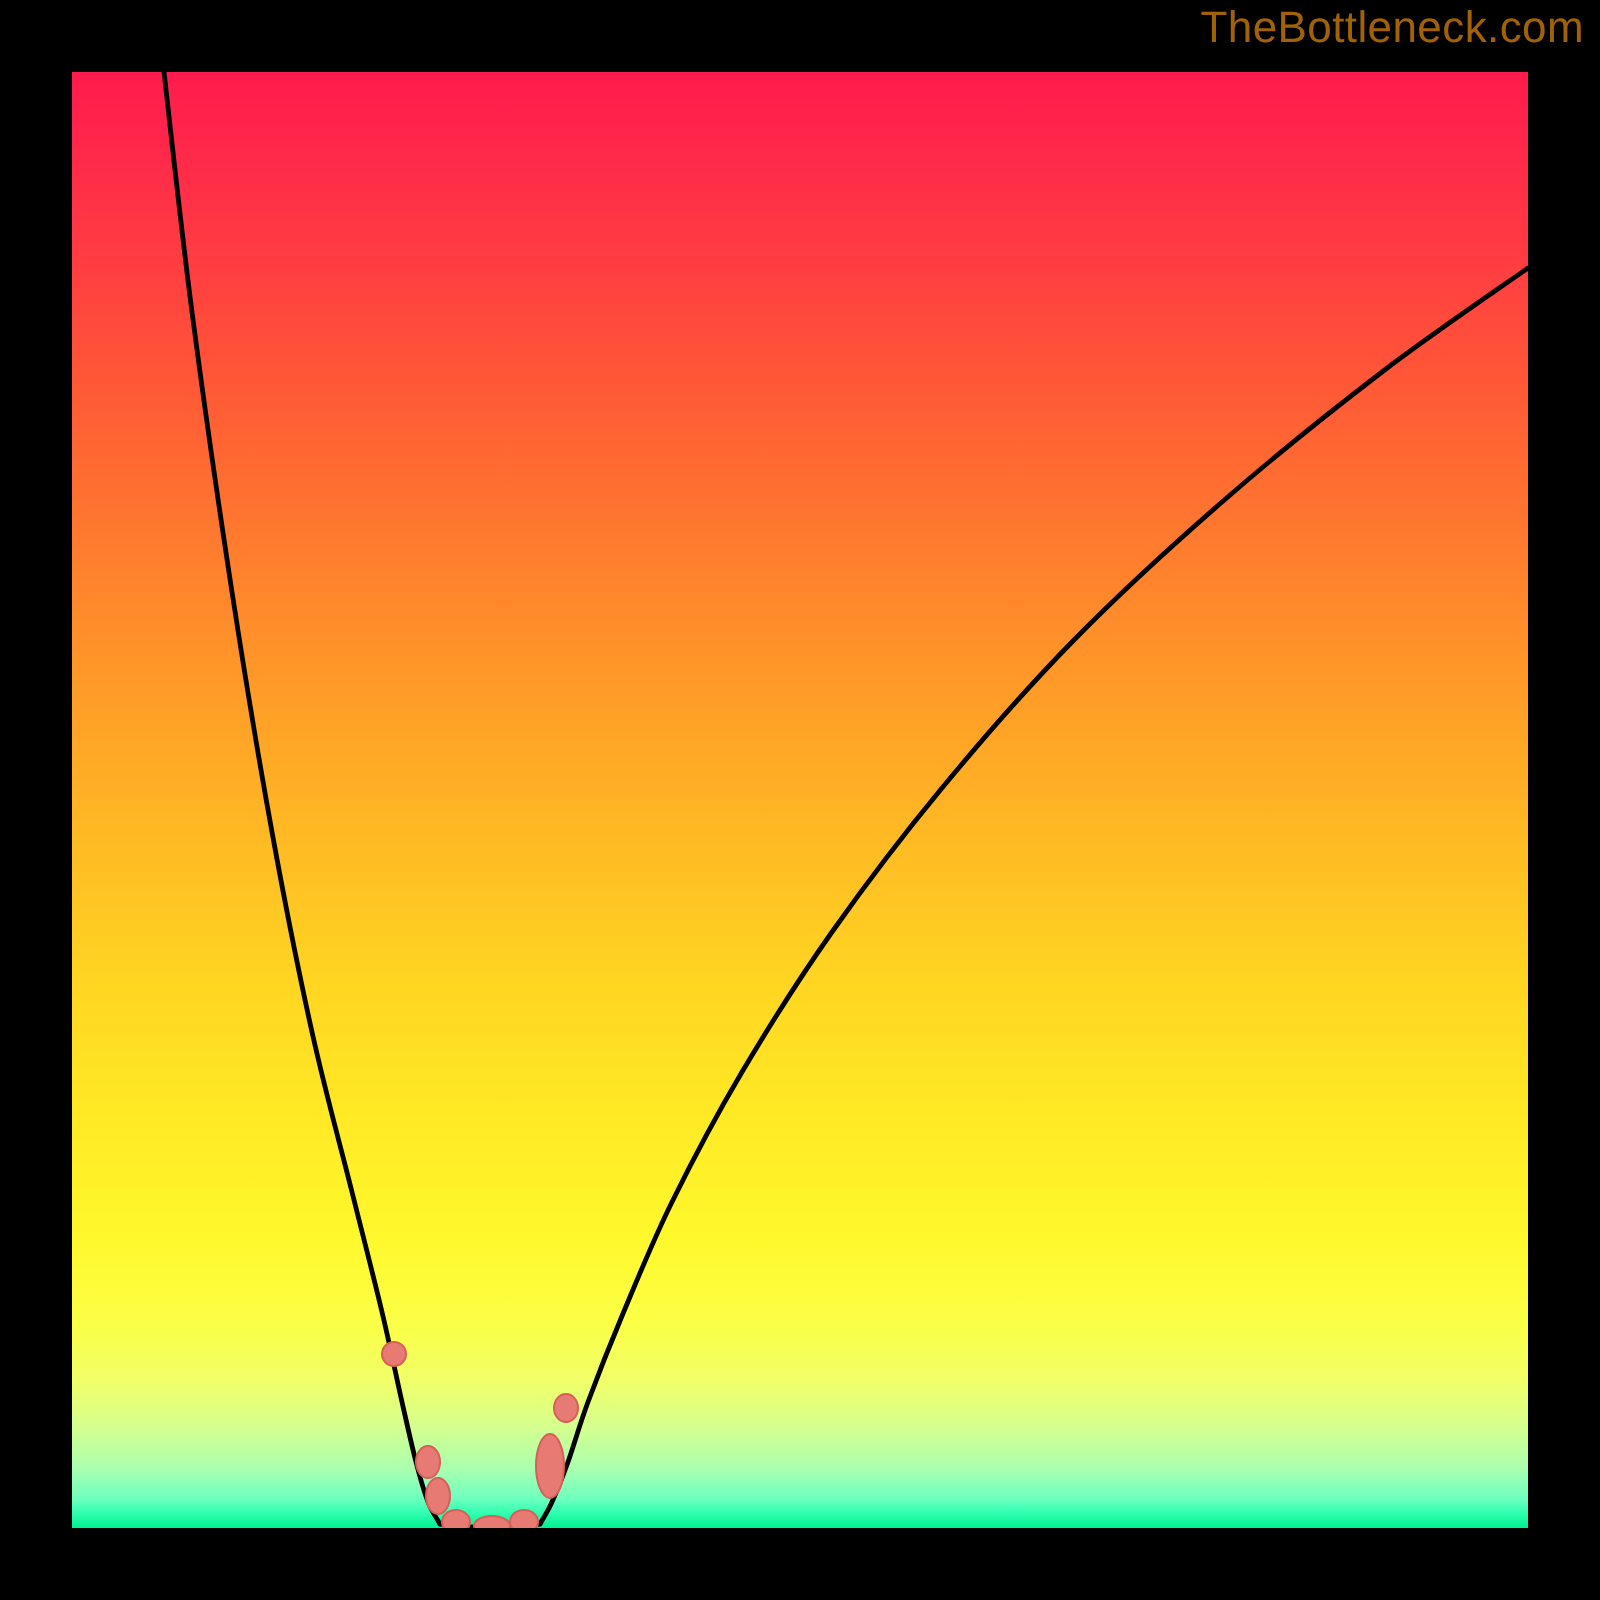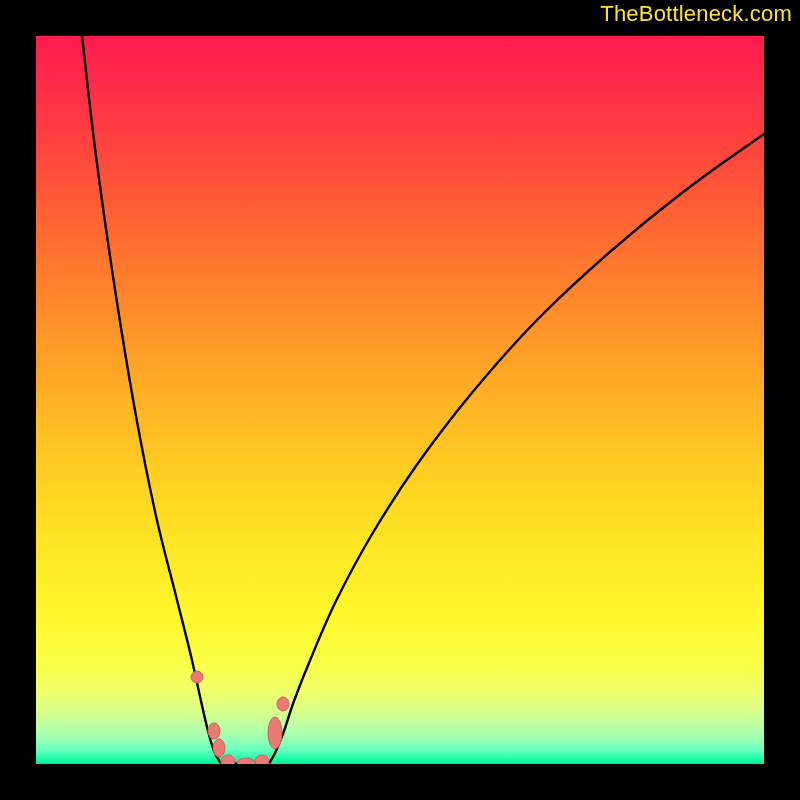--- a/index.html
+++ b/index.html
@@ -48,21 +48,21 @@
       #2effb0 99%,
       #00f090 100%
     );
   }
   .watermark {
     position: absolute;
     top: 1px;
     right: 8px;
     font-family: Arial, Helvetica, sans-serif;
     font-size: 22px;
-    color: #fde047;
+    color: #a16207;
     font-weight: 500;
     letter-spacing: 0.2px;
     user-select: none;
   }
   svg.curve {
     position: absolute;
     inset: 0;
   }
 </style>
 </head>

